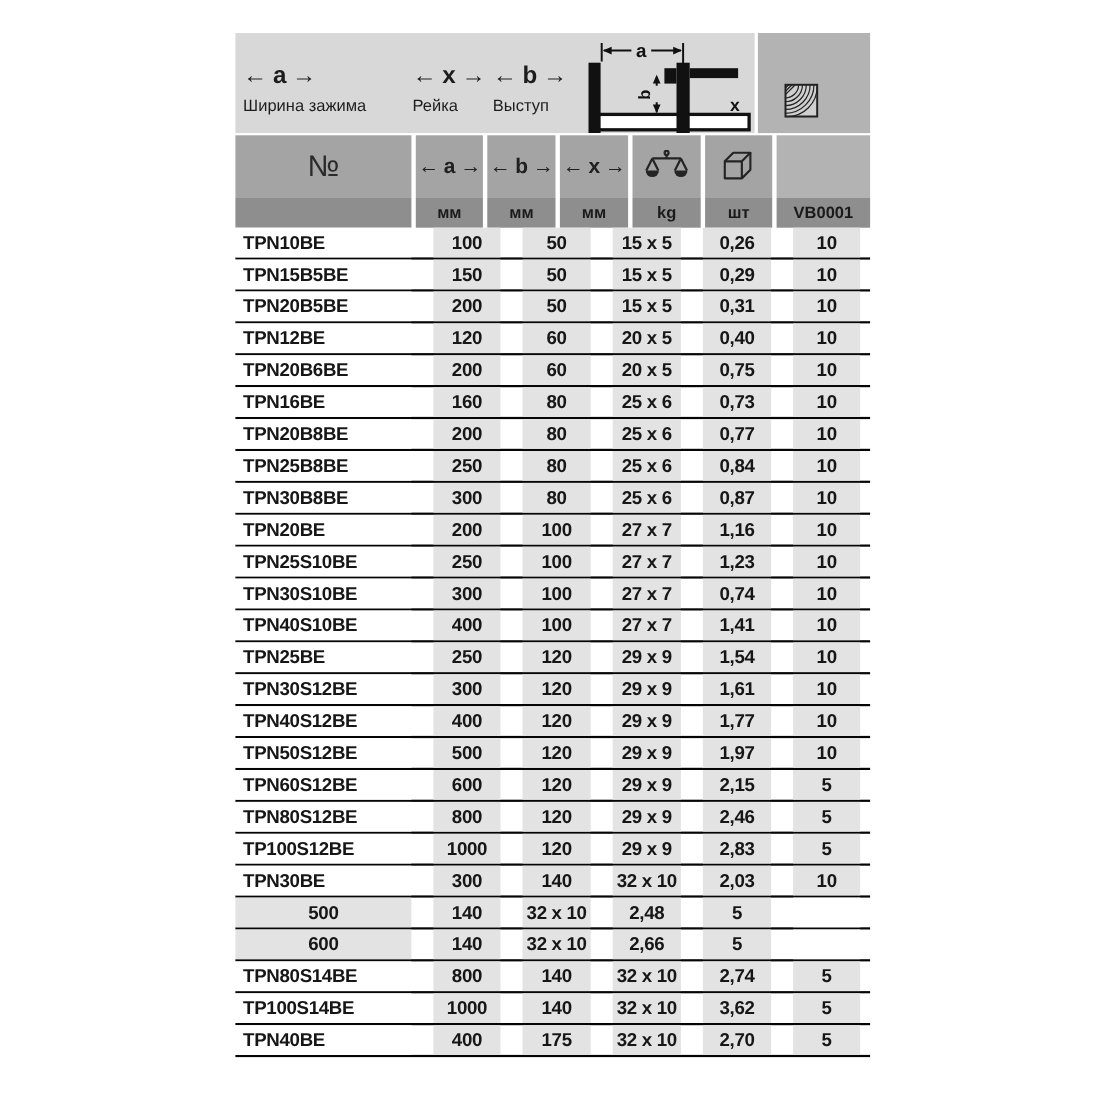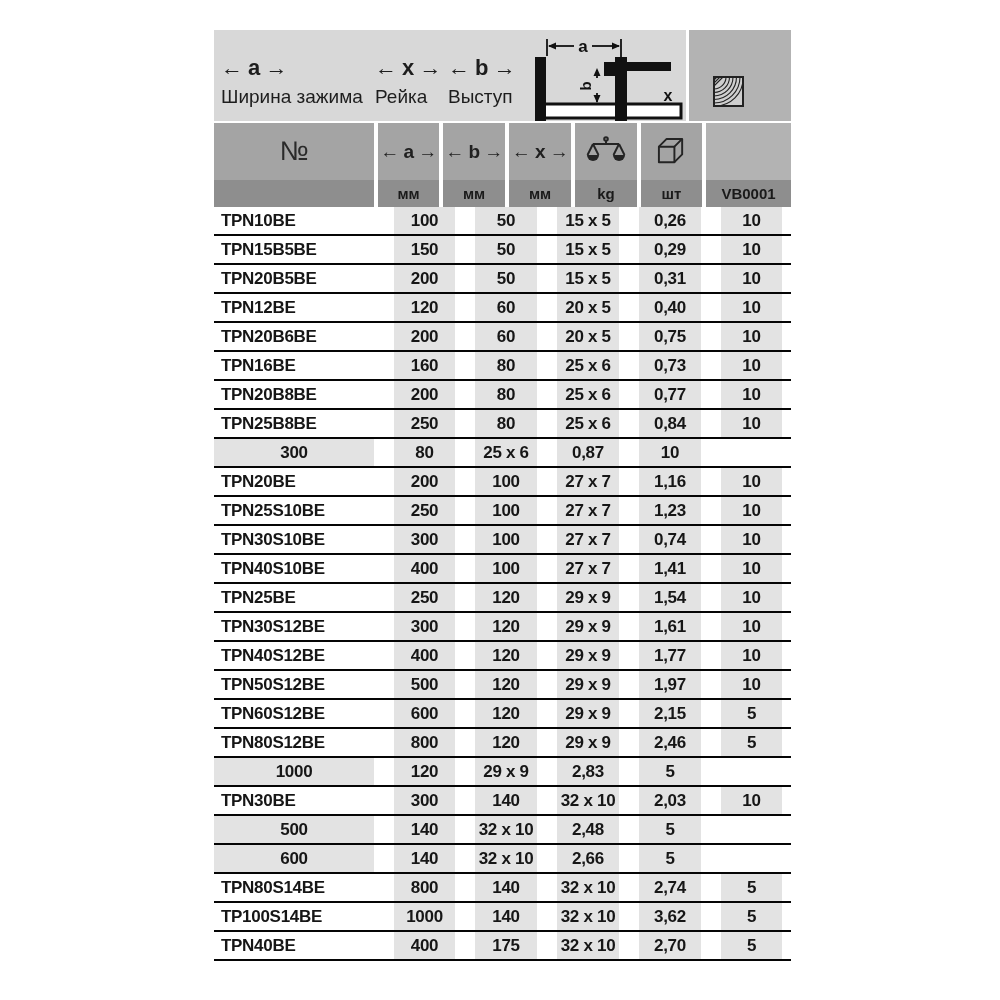--- a/index.html
+++ b/index.html
@@ -8,21 +8,21 @@
   .page { position:relative; width:1000px; height:1000px; background:#fff; overflow:hidden; }
 
   .catalog-table { position:absolute; left:214px; top:30px; width:577px; }
 
   
   .top-band { position:relative; height:91px; margin-bottom:2px; }
   .legend-left { position:absolute; left:0; top:0; width:472px; height:91px; background:#d8d8d8; }
   .legend-right { position:absolute; left:475px; top:0; width:102px; height:91px; background:#b3b3b3; }
   .legend-item { position:absolute; top:24px; }
   .legend-item .sym { font-weight:700; font-size:22px; letter-spacing:-0.5px; line-height:28px; white-space:nowrap; }
-  .legend-item .lbl { font-size:19px; line-height:26px; margin-top:2px; white-space:nowrap; }
+  .legend-item .lbl { font-size:15px; line-height:26px; margin-top:2px; white-space:nowrap; }
   .li-0 { left:7px; } .li-1 { left:161px; } .li-2 { left:234px; }
   .clamp-diagram { position:absolute; left:320px; top:2px; }
   .wood-icon { position:absolute; left:24px; top:46px; }
 
   
   .grid-row { display:grid; grid-template-columns:160px 61px 62px 62px 62px 61px 85px; column-gap:4px; }
 
   
   .header-row { height:57px; }
   .header-row .cell { background:#a4a4a4; display:flex; align-items:center; justify-content:center; }
@@ -252,20 +252,21 @@
           <div class="cell">80</div>
           <div class="cell">25 x 6</div>
           <div class="cell">0,84</div>
           <div class="cell">10</div>
           <div class="cell empty"></div>
         </div>
       </div>
 
       <div class="data-row">
         <div class="cells">
+          <div class="cell code">TPN30B8BE</div>
           <div class="cell">300</div>
           <div class="cell">80</div>
           <div class="cell">25 x 6</div>
           <div class="cell">0,87</div>
           <div class="cell">10</div>
           <div class="cell empty"></div>
         </div>
       </div>
 
       <div class="data-row">
@@ -383,20 +384,21 @@
           <div class="cell">120</div>
           <div class="cell">29 x 9</div>
           <div class="cell">2,46</div>
           <div class="cell">5</div>
           <div class="cell empty"></div>
         </div>
       </div>
 
       <div class="data-row">
         <div class="cells">
+          <div class="cell code">TP100S12BE</div>
           <div class="cell">1000</div>
           <div class="cell">120</div>
           <div class="cell">29 x 9</div>
           <div class="cell">2,83</div>
           <div class="cell">5</div>
           <div class="cell empty"></div>
         </div>
       </div>
 
       <div class="data-row">

